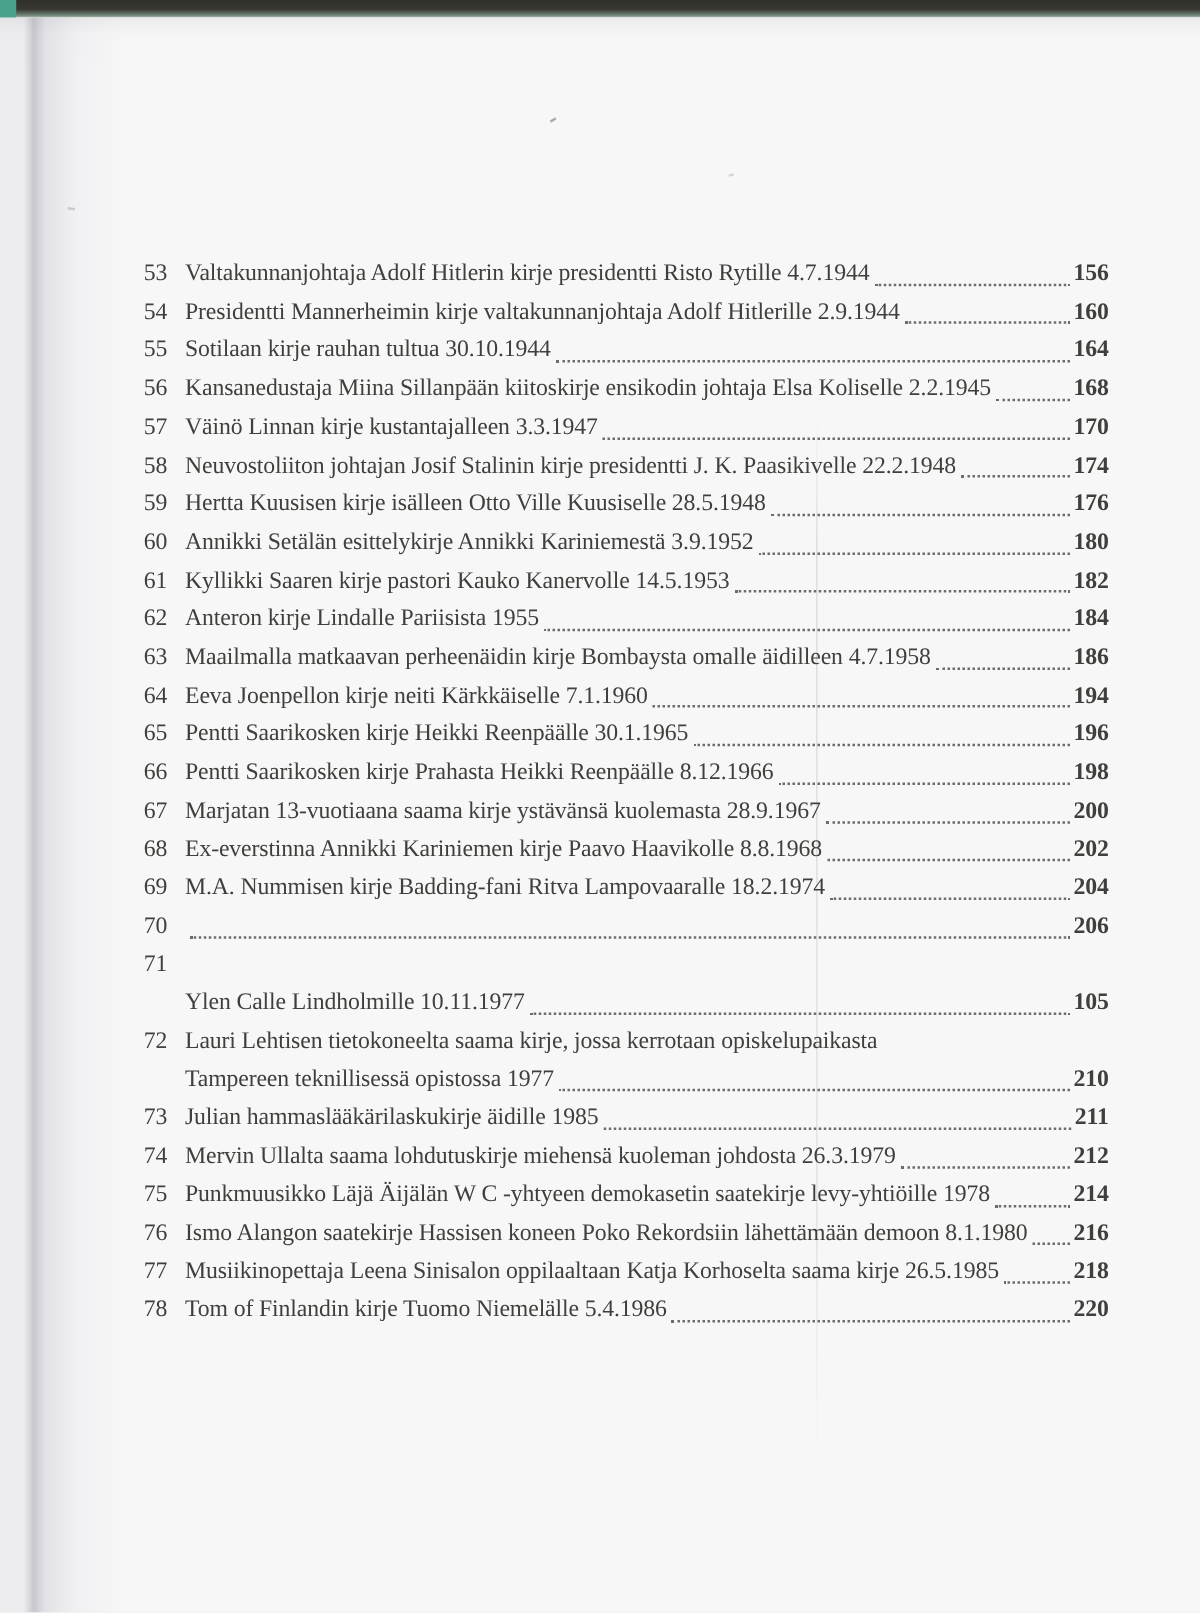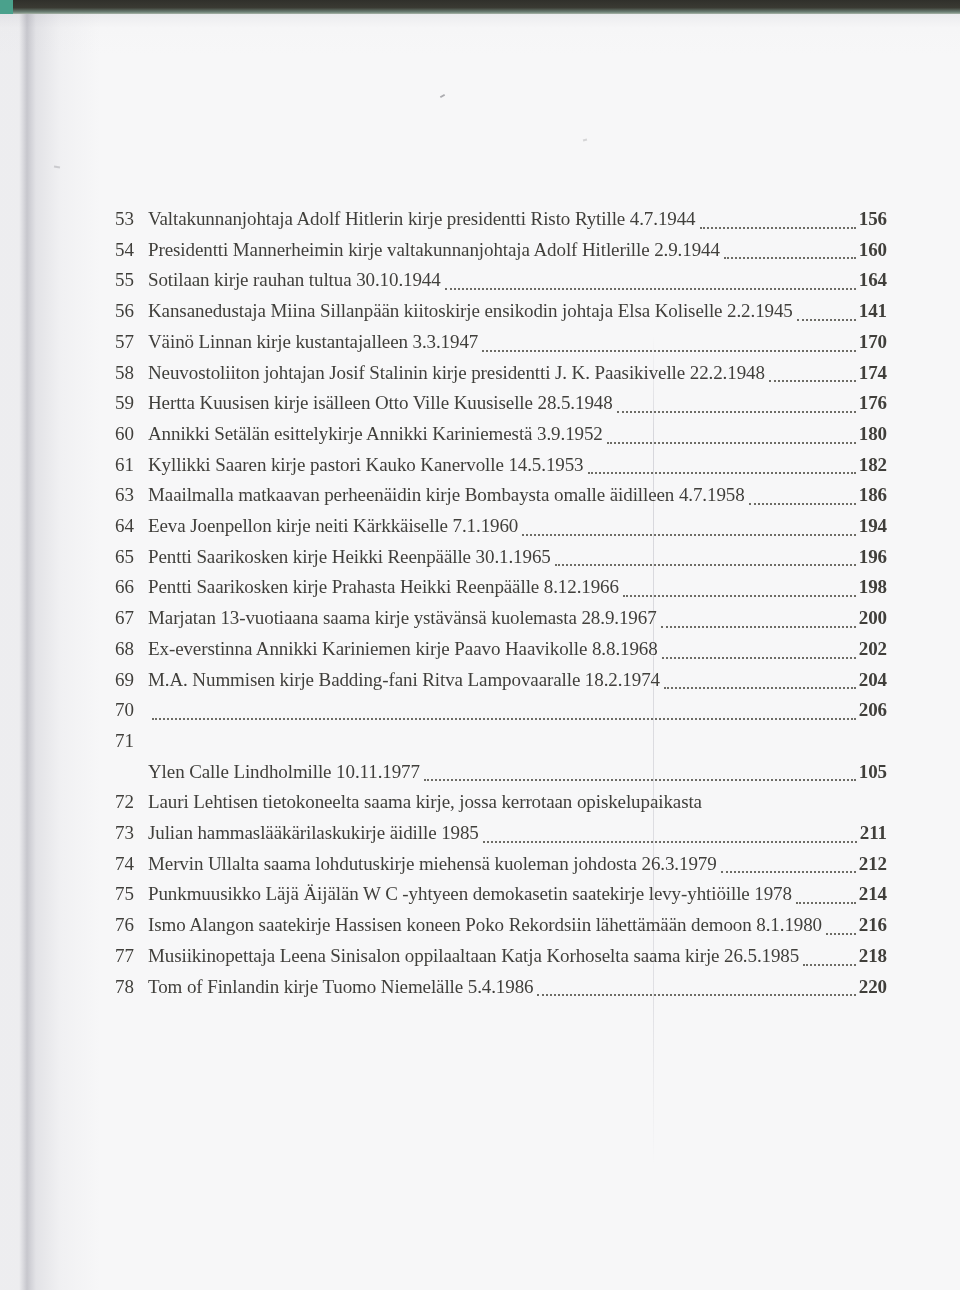--- a/index.html
+++ b/index.html
@@ -106,21 +106,21 @@
       <div class="toc-row">
     <span class="toc-num">55</span>
     <span class="toc-title">Sotilaan kirje rauhan tultua 30.10.1944</span>
   <span class="toc-leader"></span>
         <span class="toc-page">164</span>
       </div>
       <div class="toc-row">
     <span class="toc-num">56</span>
     <span class="toc-title">Kansanedustaja Miina Sillanpään kiitoskirje ensikodin johtaja Elsa Koliselle 2.2.1945</span>
   <span class="toc-leader"></span>
-        <span class="toc-page">141</span>
+        <span class="toc-page">168</span>
       </div>
       <div class="toc-row">
     <span class="toc-num">57</span>
     <span class="toc-title">Väinö Linnan kirje kustantajalleen 3.3.1947</span>
   <span class="toc-leader"></span>
         <span class="toc-page">170</span>
       </div>
       <div class="toc-row">
     <span class="toc-num">58</span>
     <span class="toc-title">Neuvostoliiton johtajan Josif Stalinin kirje presidentti J. K. Paasikivelle 22.2.1948</span>
@@ -137,20 +137,26 @@
     <span class="toc-num">60</span>
     <span class="toc-title">Annikki Setälän esittelykirje Annikki Kariniemestä 3.9.1952</span>
   <span class="toc-leader"></span>
         <span class="toc-page">180</span>
       </div>
       <div class="toc-row">
     <span class="toc-num">61</span>
     <span class="toc-title">Kyllikki Saaren kirje pastori Kauko Kanervolle 14.5.1953</span>
   <span class="toc-leader"></span>
         <span class="toc-page">182</span>
+      </div>
+      <div class="toc-row">
+    <span class="toc-num">62</span>
+    <span class="toc-title">Anteron kirje Lindalle Pariisista 1955</span>
+  <span class="toc-leader"></span>
+        <span class="toc-page">184</span>
       </div>
       <div class="toc-row">
     <span class="toc-num">63</span>
     <span class="toc-title">Maailmalla matkaavan perheenäidin kirje Bombaysta omalle äidilleen 4.7.1958</span>
   <span class="toc-leader"></span>
         <span class="toc-page">186</span>
       </div>
       <div class="toc-row">
     <span class="toc-num">64</span>
     <span class="toc-title">Eeva Joenpellon kirje neiti Kärkkäiselle 7.1.1960</span>
@@ -199,20 +205,26 @@
     <span class="toc-num"></span>
     <span class="toc-title">Ylen Calle Lindholmille 10.11.1977</span>
   <span class="toc-leader"></span>
         <span class="toc-page">105</span>
       </div>
       <div class="toc-row">
     <span class="toc-num">72</span>
     <span class="toc-title">Lauri Lehtisen tietokoneelta saama kirje, jossa kerrotaan opiskelupaikasta</span>
   </div>
       <div class="toc-row">
+    <span class="toc-num"></span>
+    <span class="toc-title">Tampereen teknillisessä opistossa 1977</span>
+  <span class="toc-leader"></span>
+        <span class="toc-page">210</span>
+      </div>
+      <div class="toc-row">
     <span class="toc-num">73</span>
     <span class="toc-title">Julian hammaslääkärilaskukirje äidille 1985</span>
   <span class="toc-leader"></span>
         <span class="toc-page">211</span>
       </div>
       <div class="toc-row">
     <span class="toc-num">74</span>
     <span class="toc-title">Mervin Ullalta saama lohdutuskirje miehensä kuoleman johdosta 26.3.1979</span>
   <span class="toc-leader"></span>
         <span class="toc-page">212</span>

